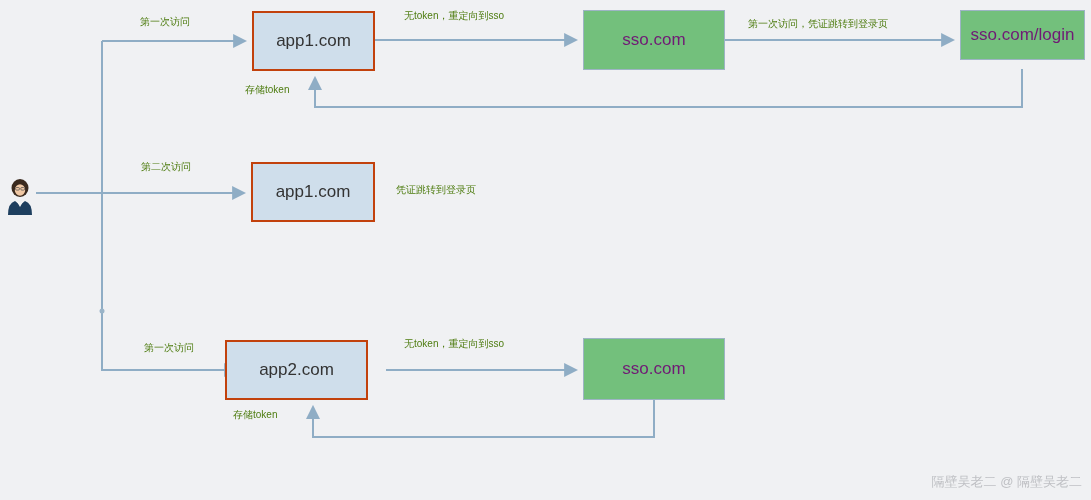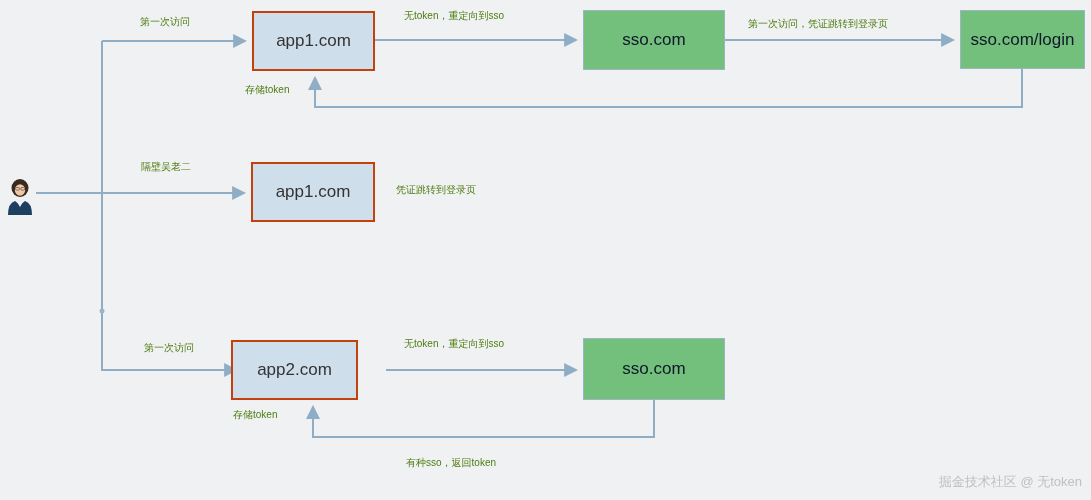--- a/index.html
+++ b/index.html
@@ -23,21 +23,21 @@
     box-sizing:border-box;
     white-space:nowrap;
   }
   .node.blue{
     background:#cfdeeb;
     border:2px solid #c2410c;
   }
   .node.green{
     background:#73c07c;
     border:1.5px solid #9db4c4;
-    color:#0f172a;
+    color:#701a75;
   }
   .lbl{
     position:absolute;
     font-size:10px;color:#4d7c0f;
     white-space:nowrap;
     line-height:1.2;
   }
   .watermark{
     position:absolute;
     right:9px;top:473px;
@@ -89,44 +89,43 @@
   </svg>
 
   <div class="node blue" style="left:252px;top:11px;width:123px;height:60px">
     <span>app1.com</span>
   </div>
 
   <div class="node green" style="left:583px;top:10px;width:142px;height:60px">
     <span>sso.com</span>
   </div>
 
-  <div class="node green" style="left:960px;top:10px;width:125px;height:59px">
+  <div class="node green" style="left:960px;top:10px;width:125px;height:50px">
     <span>sso.com/login</span>
   </div>
 
   <div class="node blue" style="left:251px;top:162px;width:124px;height:60px">
     <span>app1.com</span>
   </div>
 
-  <div class="node blue" style="left:231px;top:340px;width:127px;height:60px">
+  <div class="node blue" style="left:225px;top:340px;width:143px;height:60px">
     <span>app2.com</span>
   </div>
 
   <div class="node green" style="left:583px;top:338px;width:142px;height:62px">
     <span>sso.com</span>
   </div>
 
   <span class="lbl" style="left:140px;top:16px">第一次访问</span>
   <span class="lbl" style="left:404px;top:10px">无token，重定向到sso</span>
   <span class="lbl" style="left:748px;top:18px">第一次访问，凭证跳转到登录页</span>
   <span class="lbl" style="left:245px;top:84px">存储token</span>
 
-  <span class="lbl" style="left:141px;top:161px">隔壁吴老二</span>
+  <span class="lbl" style="left:141px;top:161px">第二次访问</span>
   <span class="lbl" style="left:396px;top:184px">凭证跳转到登录页</span>
 
   <span class="lbl" style="left:144px;top:342px">第一次访问</span>
   <span class="lbl" style="left:404px;top:338px">无token，重定向到sso</span>
   <span class="lbl" style="left:233px;top:409px">存储token</span>
-  <span class="lbl" style="left:406px;top:457px">有种sso，返回token</span>
 
-  <div class="watermark">掘金技术社区 @ 无token</div>
+  <div class="watermark">隔壁吴老二 @ 隔壁吴老二</div>
 
 </div>
 
 </body></html>

